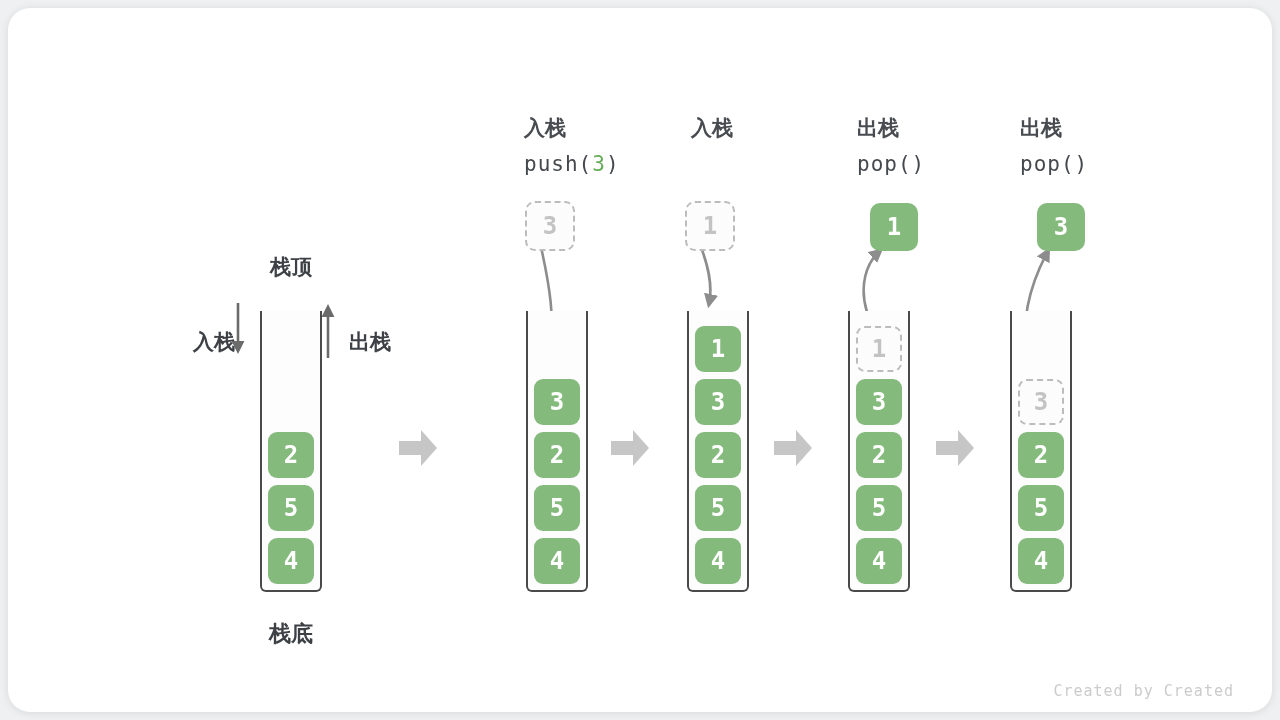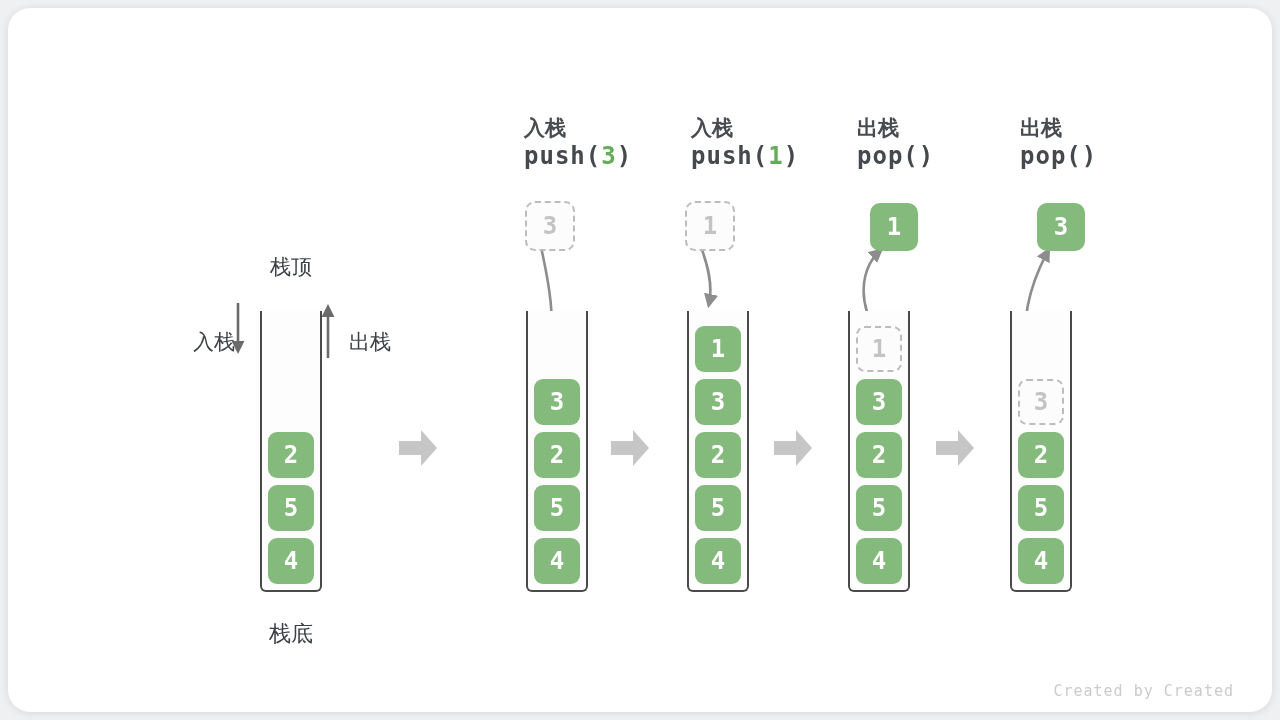--- a/index.html
+++ b/index.html
@@ -10,27 +10,27 @@
     box-shadow:0 1px 8px rgba(0,0,0,0.10);
   }
   .title-box {
     position:absolute; left:186px; top:113px; width:194px; height:57px;
     background:#e9e9e9; border-radius:7px;
     display:flex; align-items:center; justify-content:center;
     font-family:"DejaVu Sans Mono","DejaVu Sans",monospace;
     font-size:26px; font-weight:bold; color:#3d4146; letter-spacing:1px;
   }
   .side-label {
-    position:absolute; color:#3d4146; font-weight:normal; font-size:21px;
+    position:absolute; color:#3d4146; font-weight:bold; font-size:21px;
   }
   .col-header { position:absolute; top:106px; width:170px; color:#484c51; }
   .col-header .cn { font-size:21px; font-weight:bold; }
   .col-header .code {
-    font-family:"DejaVu Sans Mono",monospace;
-    font-size:24px; font-weight:bold; color:#45494e; letter-spacing:1px;
+    margin-top:10px; font-family:"DejaVu Sans Mono",monospace;
+    font-size:21px; font-weight:normal; color:#45494e; letter-spacing:1px;
   }
   .col-header .code .arg { color:#64ac58; }
   .stack {
     position:absolute; top:303px; width:62px; height:281px;
     border-left:2px solid #4a4a4a; border-right:2px solid #4a4a4a; border-bottom:2px solid #4a4a4a;
     border-radius:0 0 6px 6px; background:#fdfdfd;
   }
   .cell {
     position:absolute; width:46px; height:46px; border-radius:9px;
     background:#85ba7d; color:#ffffff;
@@ -91,21 +91,20 @@
   <div class="side-label" style="left:183px; top:320px; width:44px; text-align:right;">入栈</div>
   <div class="side-label" style="left:341px; top:320px;">出栈</div>
   <div class="side-label" style="left:252px; top:611px; width:62px; text-align:center; font-size:22px;">栈底</div>
 
   <div class="col-header" style="left:516px;">
     <div class="cn">入栈</div>
     <div class="code"><span>push(</span><span class="arg">3</span><span>)</span></div>
   </div>
   <div class="col-header" style="left:683px;">
     <div class="cn">入栈</div>
-    <div class="code"><span>push(</span><span class="arg">1</span><span>)</span></div>
   </div>
   <div class="col-header" style="left:849px;">
     <div class="cn">出栈</div>
     <div class="code">pop()</div>
   </div>
   <div class="col-header" style="left:1012px;">
     <div class="cn">出栈</div>
     <div class="code">pop()</div>
   </div>
 

